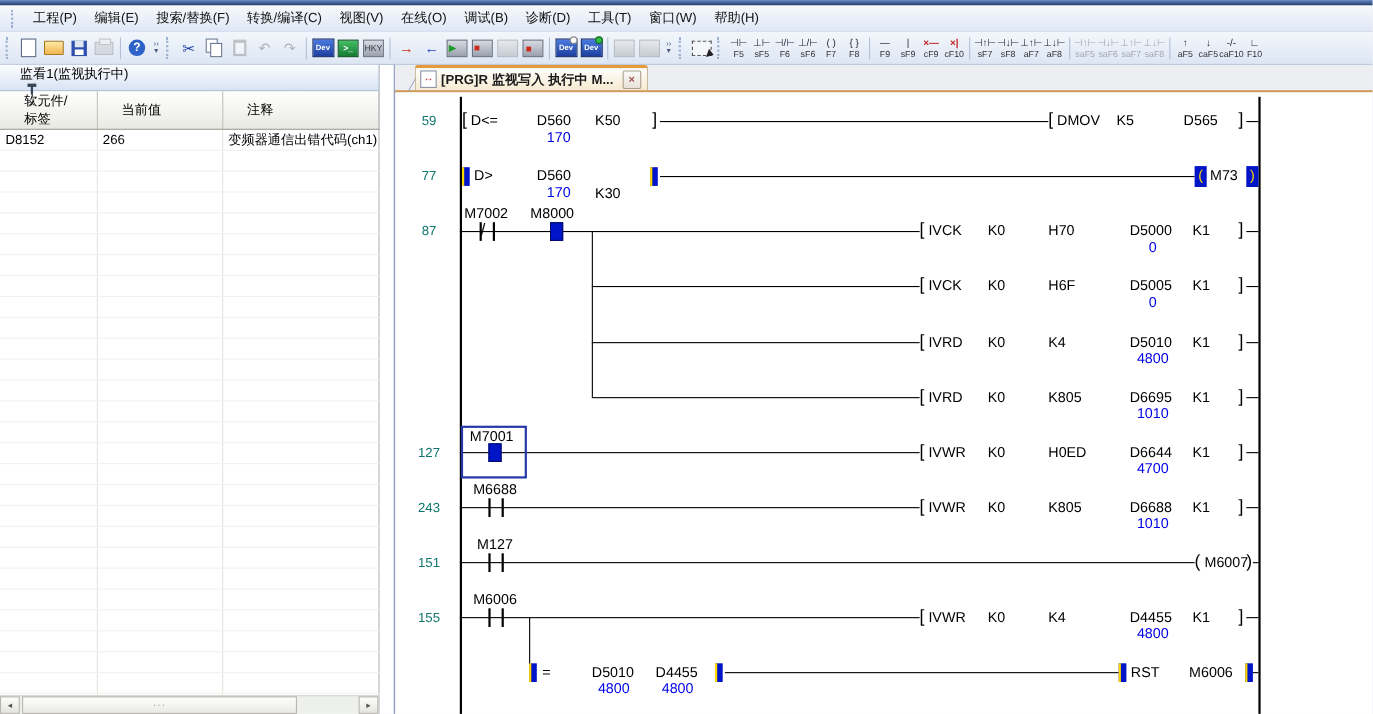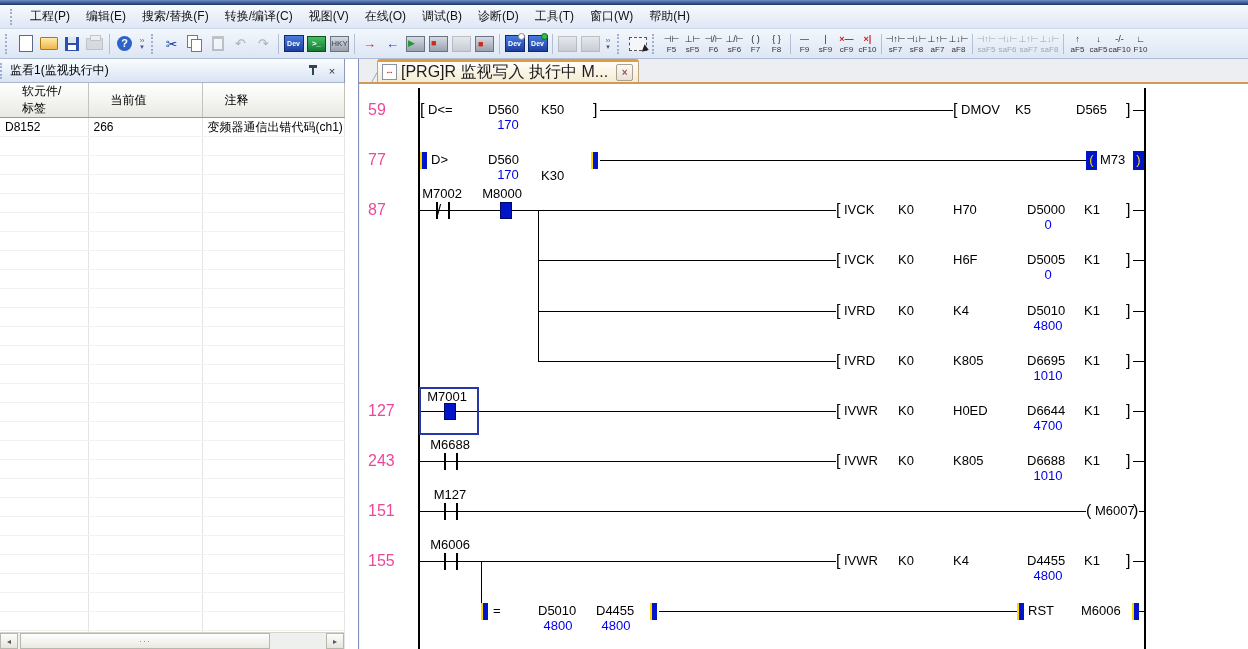--- a/index.html
+++ b/index.html
@@ -60,22 +60,22 @@
   
   .fk{width:21px;flex:none;display:flex;flex-direction:column;align-items:center;color:#1c2430;}
   .fkg{font-size:9px;line-height:11px;height:11px;white-space:nowrap;}
   .fkl{font-size:8px;line-height:9px;color:#333;text-align:center;}
   .fk.red .fkg{color:#c42222;font-weight:bold;}
   .fk.dis{opacity:.38;}
   
   #watch{position:absolute;left:0;top:59px;width:345px;height:590px;background:#fff;
       border-right:1px solid #8b9bb8;box-sizing:border-box;}
   #whead{height:24px;background:linear-gradient(#fbfdff,#d8e3f4);
-      border-bottom:1px solid #a7b5cd;display:flex;align-items:center;
-      padding:0 4px 0 0;box-sizing:border-box;}
+      border-bottom:1px solid #a7b5cd;display:flex;
+      padding:0 4px 0 18px;box-sizing:border-box;flex-direction:column;}
   .wgrip{width:3px;height:16px;border-left:2px dotted #9db0cf;margin-right:5px;}
   #wtitle{font-size:12px;color:#000;flex:1;}
   .wbtn{width:16px;height:15px;display:flex;align-items:center;justify-content:center;
       font-size:11px;color:#333;margin-left:3px;}
   .pinicon{position:relative;width:10px;height:12px;}
   .pinicon i{position:absolute;left:4px;top:1px;width:2px;height:9px;background:#345;}
   .pinicon b{position:absolute;left:1px;top:0;width:8px;height:3px;background:#345;}
   #wtable{border-collapse:collapse;table-layout:fixed;width:344px;font-size:12px;}
   #wtable th{height:16px;font-weight:normal;text-align:left;padding:0 22px;
       background:linear-gradient(#ffffff,#e9e9e3);color:#000;
@@ -97,32 +97,32 @@
   #tabbar{position:absolute;left:0;top:0;width:100%;height:25px;background:#eceef2;
       border-bottom:2px solid #d09a56;box-sizing:border-box;}
   .slant{position:absolute;left:6px;top:2px;width:12px;height:22px;
       border-right:1px solid #9aa8c4;transform:skewX(-30deg);}
   #tab{position:absolute;left:18px;top:0;height:23px;display:flex;align-items:center;
       padding:0 5px 0 4px;background:linear-gradient(#fffefb,#f6ebd2);
       border:1px solid #bda37a;border-bottom:none;border-top:3px solid #e59b3c;
       border-radius:3px 3px 0 0;box-sizing:border-box;}
   .tabicon{width:13px;height:14px;background:#fff;border:1px solid #8a93a5;color:#cc2222;
       font-size:9px;line-height:13px;text-align:center;font-weight:bold;margin-right:4px;}
-  #tablabel{font-size:16px;font-weight:normal;color:#1c1c1c;margin-right:8px;white-space:nowrap;}
+  #tablabel{font-size:12px;font-weight:bold;color:#1c1c1c;margin-right:8px;white-space:nowrap;}
   .tabx{width:15px;height:15px;border:1px solid #ab9f8d;background:linear-gradient(#fbfaf8,#e7e2d8);
       color:#a05050;font-size:10px;font-weight:bold;display:flex;align-items:center;
       justify-content:center;border-radius:2px;}
   #canvas{position:absolute;left:1px;top:25px;width:888px;height:565px;background:#fff;overflow:hidden;}
   
   .hw{position:absolute;height:1px;background:#000;}
   .vw{position:absolute;width:1px;background:#000;}
   .rail{width:2px;}
   .t{position:absolute;font-size:13px;line-height:16px;white-space:nowrap;color:#000;}
   .brk{font-size:16px;line-height:17px;}
-  .num{position:absolute;width:44px;font-size:16px;text-align:left;color:#ec4899;line-height:16px;}
+  .num{position:absolute;width:44px;font-size:12px;text-align:center;color:#0f766e;line-height:16px;}
   .lbl{position:absolute;width:48px;font-size:13px;text-align:center;color:#000;line-height:15px;}
   .val{position:absolute;font-size:13px;color:#0000e8;text-align:center;line-height:15px;}
   .cbar{position:absolute;width:2px;height:17px;background:#000;}
   .cfill{position:absolute;width:12px;height:17px;background:#0014c8;border:1px solid #000a66;box-sizing:border-box;}
   .hlb{position:absolute;width:7px;height:17px;background:#0014c8;border-left:2px solid #ffd800;box-sizing:border-box;}
   .coilhl{position:absolute;width:11px;height:19px;background:#0014c8;color:#ffd800;
       font-size:13px;line-height:18px;text-align:center;}
   .selbox{position:absolute;border:2px solid #2438a8;background:transparent;}
   .slash{position:absolute;font-size:15px;line-height:17px;color:#000;}
 </style>

